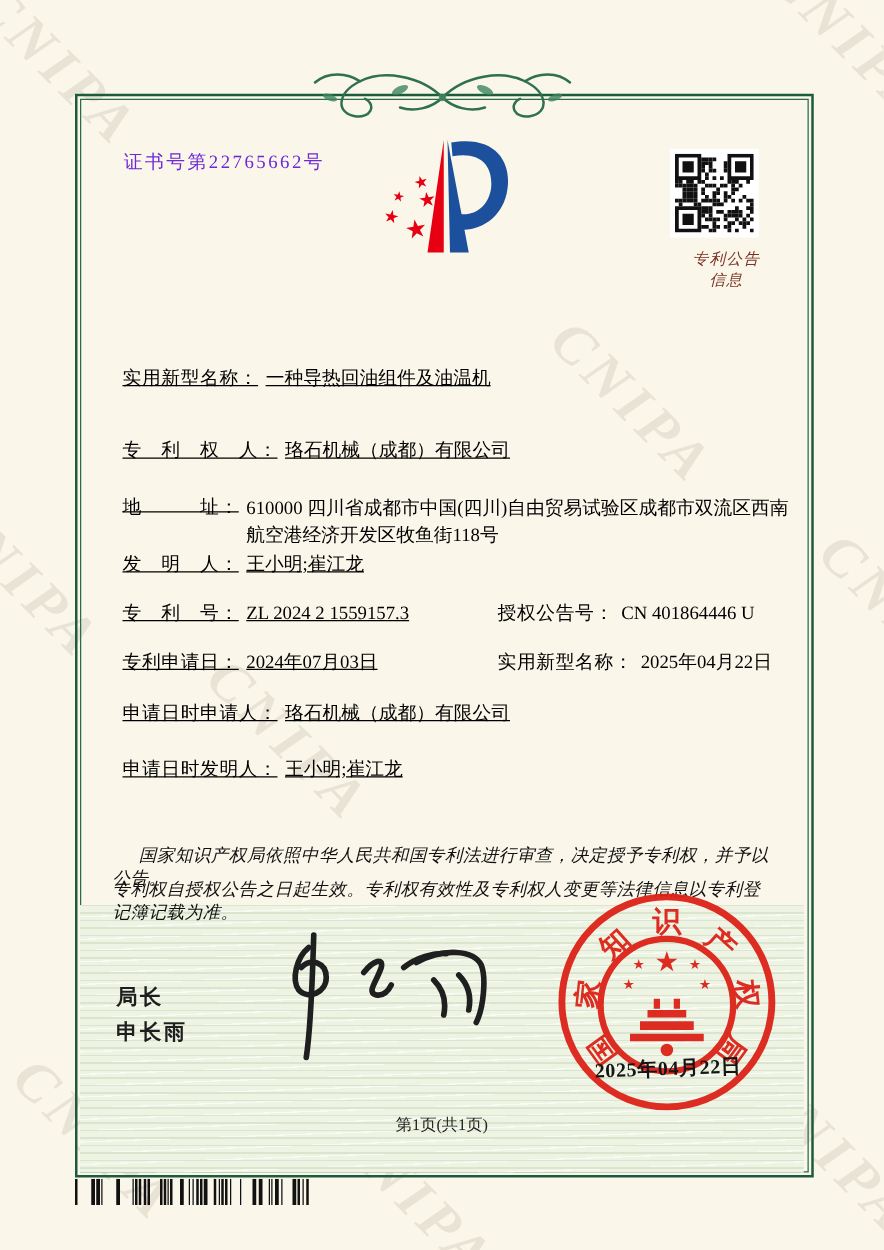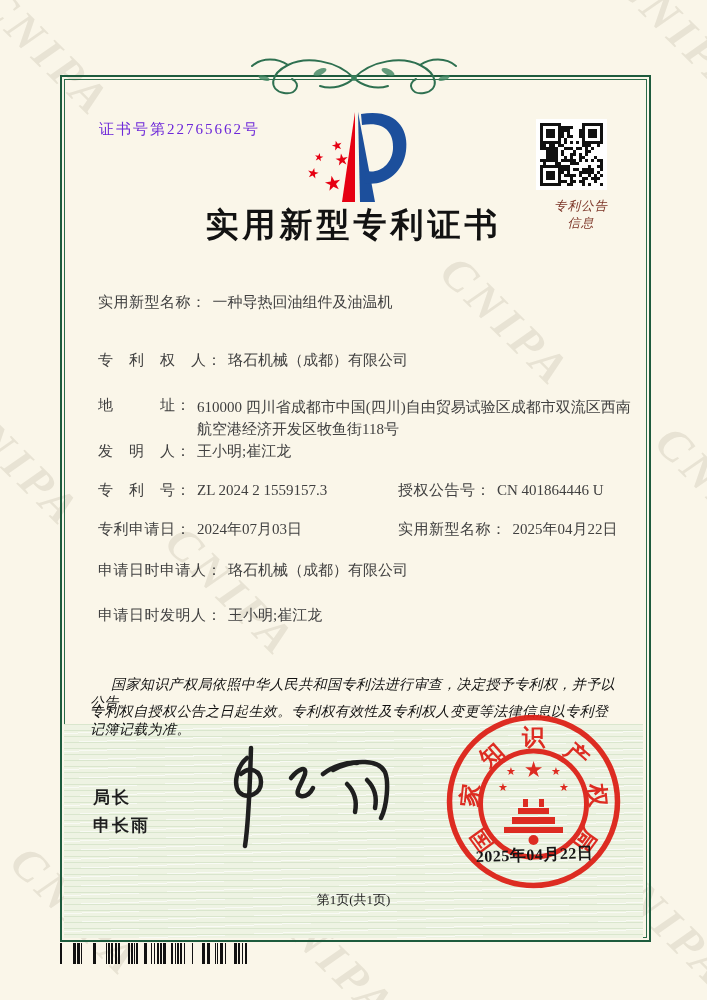--- a/index.html
+++ b/index.html
@@ -21,21 +21,21 @@
   
   .cert-no{position:absolute;left:99px;top:120px;font-size:15px;letter-spacing:2px;color:#6d28d9;z-index:4;}
   .logo{position:absolute;left:297px;top:104px;z-index:4;}
   .qr-block{position:absolute;left:531px;top:119px;width:80px;z-index:4;text-align:center;}
   .qr-box{background:#fff;padding:4px;display:inline-block;line-height:0;}
   .qr-label{margin-top:8px;font-size:12.5px;letter-spacing:1px;color:#7b3325;font-style:italic;margin-left:20px;}
   .title{position:absolute;left:60px;top:203px;width:587px;text-align:center;
          font-size:33px;font-weight:700;letter-spacing:4px;color:#121212;z-index:4;}
 
   
-  .row{position:absolute;left:98px;font-size:15px;color:#404040;z-index:4;white-space:nowrap;}
+  .row{position:absolute;left:98px;font-size:15px;color:#000000;z-index:4;white-space:nowrap;text-decoration:underline;}
   .row .lbl{letter-spacing:0.5px;}
   .row .val{margin-left:6px;}
   .val-wrap{display:inline-block;white-space:normal;width:438px;vertical-align:top;line-height:22px;margin-left:6px;}
   .col2{position:absolute;left:300px;top:0;}
 
   
   .decl{position:absolute;left:90px;width:530px;font-size:14px;font-style:italic;
         letter-spacing:0.4px;color:#111;z-index:4;}
   .decl.indent{text-indent:1.5em;}
 
@@ -300,21 +300,20 @@
             <rect fill="#111" x="48" y="6" width="9" height="9"></rect>
             <rect x="0" y="42" width="21" height="21"></rect>
             <rect fill="#fff" x="3" y="45" width="15" height="15"></rect>
             <rect fill="#111" x="6" y="48" width="9" height="9"></rect>
           </g>
         </svg>
     </div>
     <div class="qr-label">专利公告信息</div>
   </div>
 
-  <div class="title">实用新型专利证书</div>
 
   <div class="row" style="top:293px">
     <span class="lbl">实用新型名称：</span><span class="val">一种导热回油组件及油温机</span>
   </div>
 
   <div class="row" style="top:351px">
     <span class="lbl">专　利　权　人：</span><span class="val">珞石机械（成都）有限公司</span>
   </div>
 
   <div class="row" style="top:396px">

